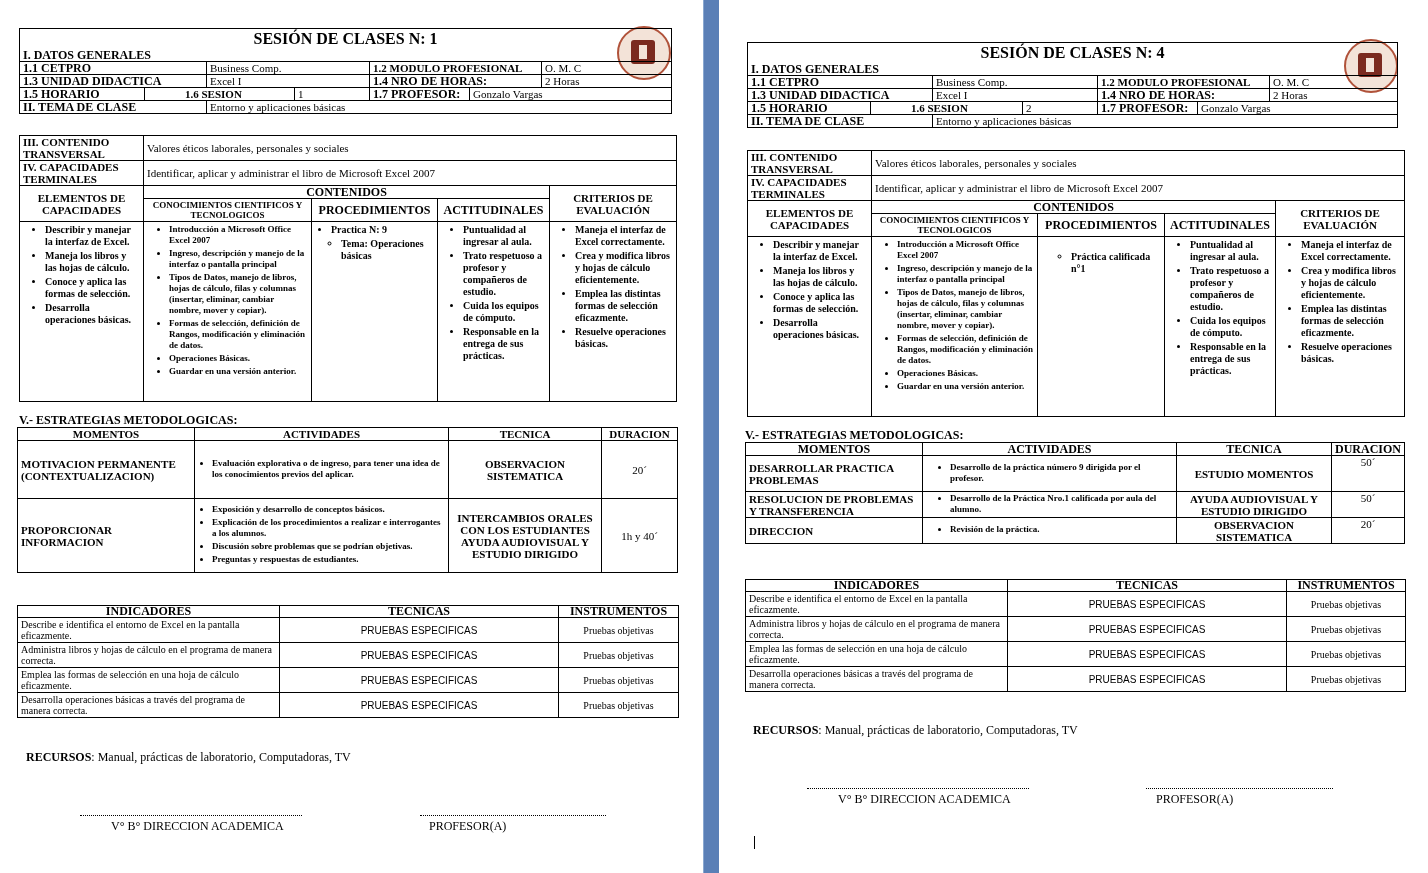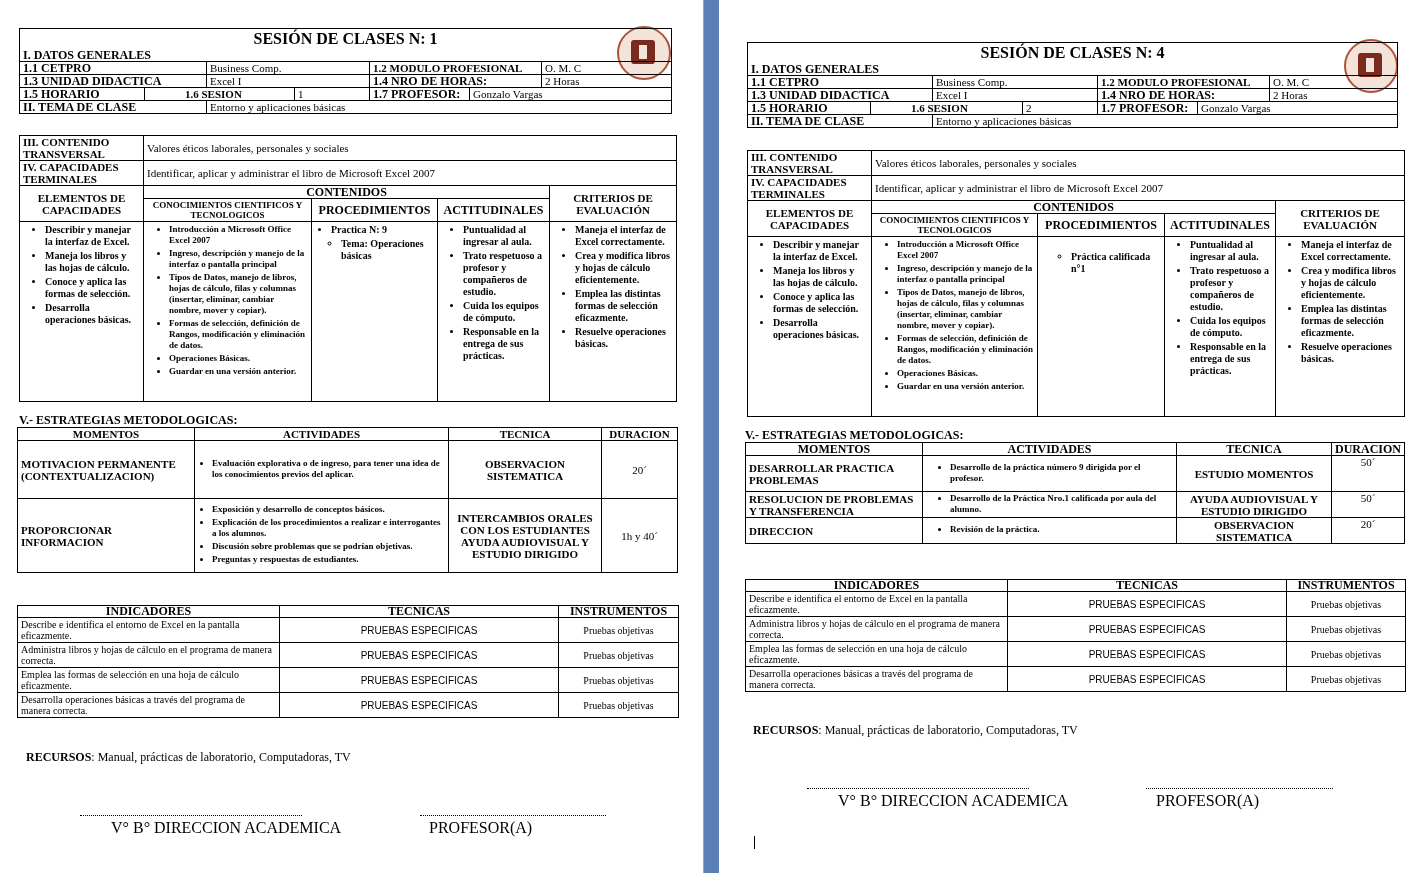--- a/index.html
+++ b/index.html
@@ -16,21 +16,21 @@
   .ul{margin:0;padding-left:22px;font-weight:bold;}
   .ul li{font-size:10px;line-height:12px;margin-bottom:2px;}
   .ul.small li{font-size:9px;line-height:11px;margin-bottom:2px;}
   .ul.circ{list-style:circle;}
   .cell-top{vertical-align:top;padding-top:2px;}
   .sec{position:absolute;font-size:12px;font-weight:bold;}
   .logo{position:absolute;width:50px;height:50px;border-radius:50%;border:2px solid #b0523a;background:#f3e3d8;}
   .logo .inner{position:absolute;left:12px;top:12px;width:24px;height:24px;background:#7b2a1f;border-radius:3px;}
   .logo .inner:after{content:"";position:absolute;left:8px;top:5px;width:8px;height:14px;background:#f3e3d8;}
   .sign{position:absolute;border-top:1px dotted #000;}
-  .signlabel{position:absolute;font-size:16px;}
+  .signlabel{position:absolute;font-size:12px;}
   .recursos{position:absolute;font-size:12px;}
   .cursor{position:absolute;left:754px;top:836px;width:1px;height:13px;background:#000;}
   .ind td{font-size:10px;line-height:11px;}
 </style>
 </head>
 <body>
 
 <div class="page p1">
   <div class="logo" style="left:617px;top:26px;">
       <div class="inner"></div>

